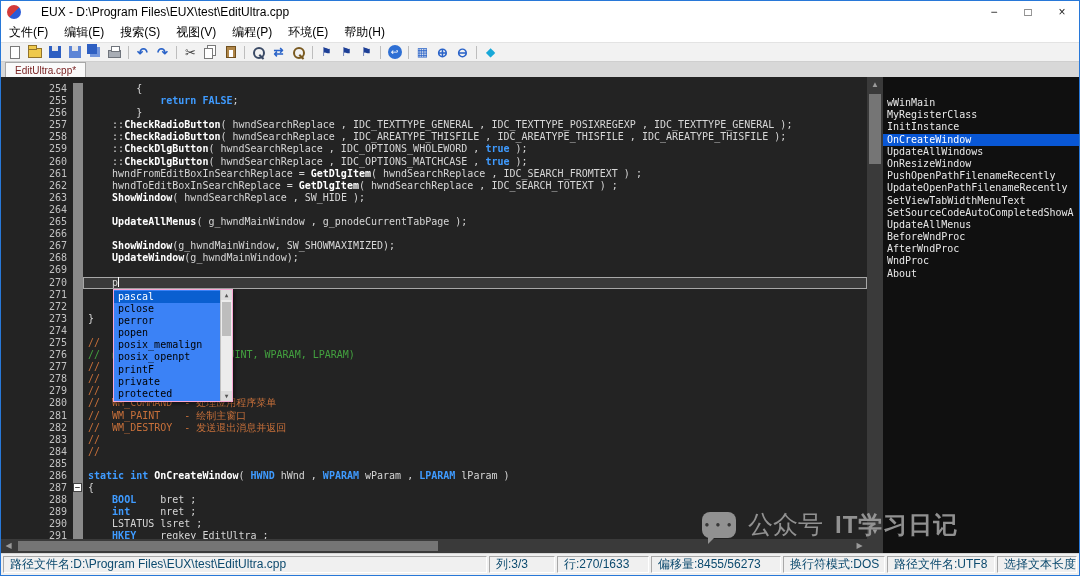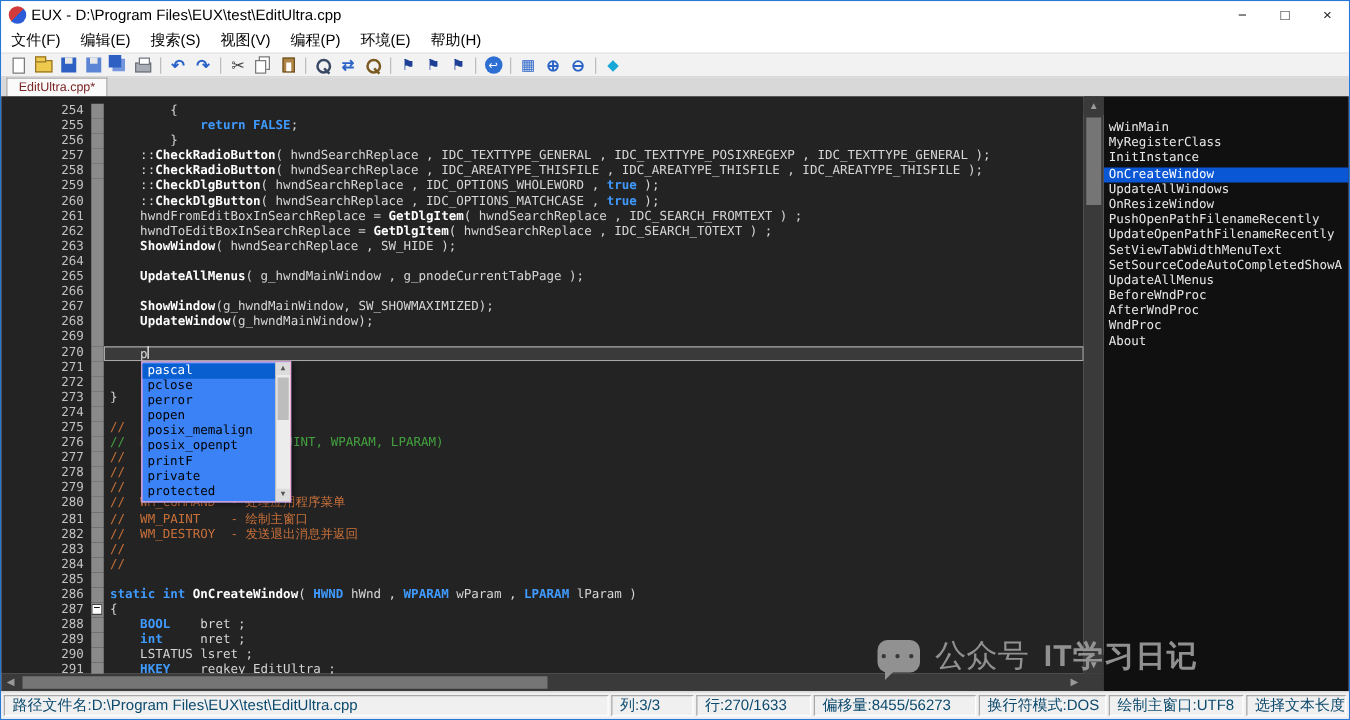--- a/index.html
+++ b/index.html
@@ -2,21 +2,21 @@
 <html><head>
 <meta charset="utf-8">
 <style>
   * { margin:0; padding:0; box-sizing:border-box; }
   html,body { width:1080px; height:576px; overflow:hidden; }
   body { font-family:"Liberation Sans", sans-serif; background:#fff; position:relative; }
 
   .window { position:absolute; inset:0; border:1px solid #2878d8; display:flex; flex-direction:column; background:#fff; }
 
   
-  .titlebar { height:22px; background:#fff; display:flex; align-items:center; padding-left:6px; gap:4px; flex:none; }
+  .titlebar { height:22px; background:#fff; display:flex; align-items:center; padding-left:6px; gap:20px; flex:none; }
   .app-icon { width:14px; height:14px; border-radius:50%; background:linear-gradient(135deg,#d23b3b 0 50%,#2b5bd7 50% 100%); flex:none; }
   .title { font-size:12px; color:#000; white-space:nowrap; }
   .winbtns { margin-left:auto; display:flex; height:100%; }
   .winbtn { width:34px; text-align:center; line-height:22px; font-size:12px; color:#222; }
 
   
   .menubar { height:19px; background:#fff; display:flex; align-items:center; font-size:12px; flex:none; }
   .menuitem { padding:0 8px; color:#000; line-height:19px; white-space:nowrap; }
 
   
@@ -325,21 +325,21 @@
         <div class="fn-item" data-name="function-list-item">About</div>
       </div>
   </div>
 
   <div class="statusbar" id="statusbar" data-name="status-bar">
       <div class="sb-field" data-name="status-path">路径文件名:D:\Program Files\EUX\test\EditUltra.cpp</div>
       <div class="sb-field" data-name="status-column">列:3/3</div>
       <div class="sb-field" data-name="status-line">行:270/1633</div>
       <div class="sb-field" data-name="status-offset">偏移量:8455/56273</div>
       <div class="sb-field" data-name="status-linebreak-mode">换行符模式:DOS</div>
-      <div class="sb-field" data-name="status-encoding">绘制主窗口:UTF8</div>
+      <div class="sb-field" data-name="status-encoding">路径文件名:UTF8</div>
       <div class="sb-field" data-name="status-selection-length">选择文本长度:0</div>
     </div>
 
 </div>
 
 <div class="watermark" data-name="watermark">
   <span class="wm-bubble" data-name="chat-bubble-icon">
     <span class="wm-dots">● ● ●</span>
   </span>
   <span class="wm-text1" data-name="watermark-label-1">公众号</span>

